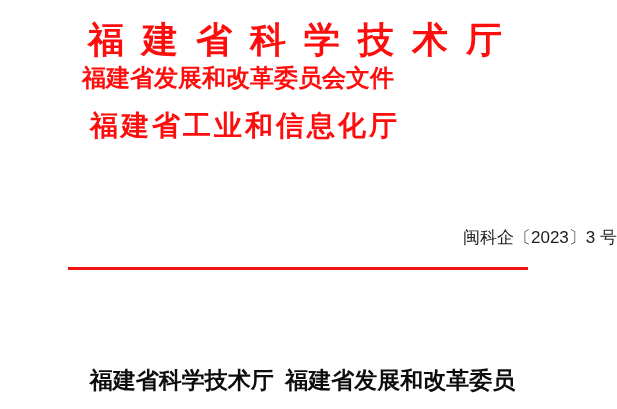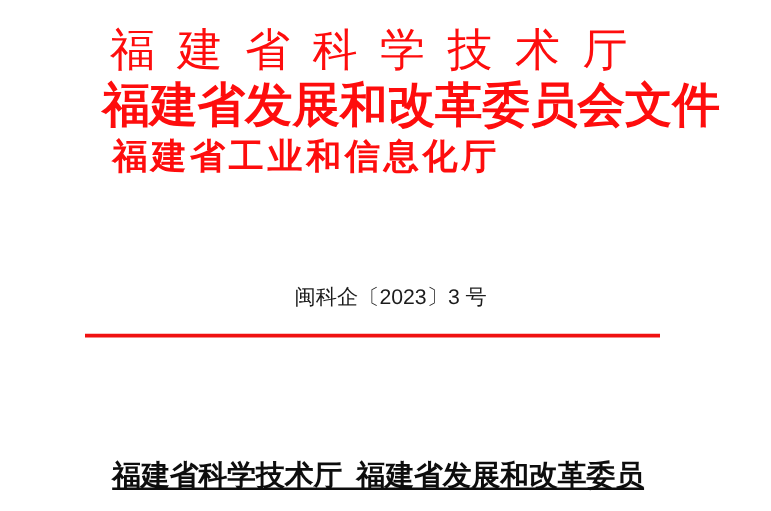--- a/index.html
+++ b/index.html
@@ -14,45 +14,45 @@
     position:relative;
     background:#ffffff;
     overflow:hidden;
     font-family:var(--sans);
   }
   .abs{position:absolute;white-space:pre;}
   
   .issuer1{
     top:22px;left:88px;
     font-family:var(--sans);
-    font-size:36px;font-weight:400;
+    font-size:36px;font-weight:700;
     letter-spacing:4px;
     color:var(--red);
     line-height:1;
   }
   .issuer2{
     top:66px;left:82px;
     font-family:var(--sans);
-    font-size:38px;font-weight:600;
+    font-size:24px;font-weight:600;
     letter-spacing:0px;
     color:var(--red);
     line-height:1;
   }
   .issuer3{
     top:112px;left:90px;
     font-family:var(--serif);
     font-size:28px;font-weight:bold;
     letter-spacing:3px;
     color:var(--red);
     line-height:1;
   }
   
   .docnum{
     top:228px;left:0;width:617px;
-    text-align:center;
+    text-align:right;
     padding-left:8px;
     font-family:var(--sans);
     font-size:17px;
     color:var(--ink);
     line-height:1.2;
   }
   
   .divider{
     position:absolute;
     top:267px;left:68px;
@@ -63,21 +63,21 @@
   .title{
     top:303px;left:0;width:617px;
     text-align:center;
     padding-right:12px;
     font-family:var(--serif);
     font-weight:bold;
     font-size:23px;
     color:#0d0d0d;
     line-height:31px;
   }
-  .title div{white-space:pre;text-decoration:underline;}
+  .title div{white-space:pre;}
 </style>
 </head>
 <body>
 
 <div class="abs issuer1">福 建 省 科 学 技 术 厅</div>
 
 <div class="abs issuer2">福建省发展和改革委员会文件</div>
 
 <div class="abs issuer3">福建省工业和信息化厅</div>
 

